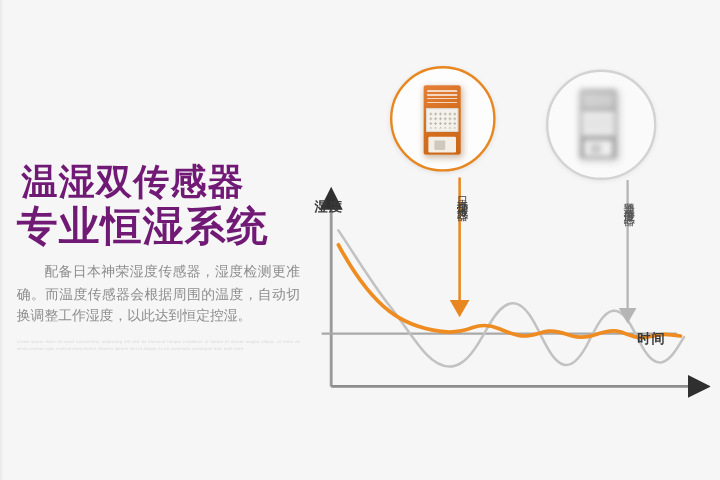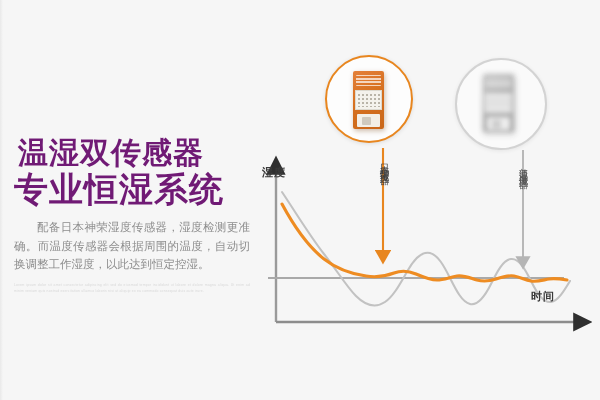--- a/index.html
+++ b/index.html
@@ -38,21 +38,21 @@
 
   
   .chart{position:absolute;left:252px;top:40px;width:340px;height:300px;}
   .chart svg{display:block;width:340px;height:300px;}
 
   .axis-label{
     position:absolute;font-size:11px;color:#3a3a3a;font-weight:bold;
     letter-spacing:1px;white-space:nowrap;
   }
   .y-label{left:262px;top:147px;margin-top:18px;}
-  .x-label{left:531px;top:289px;}
+  .x-label{left:531px;top:275px;}
 
   
   .callout{position:absolute;border-radius:50%;overflow:hidden;}
   .callout-shinei{
     left:325px;top:55px;width:84px;height:84px;
     border:2px solid #e8861f;
     background:#fdfdfd;
     box-shadow:0 1px 4px rgba(0,0,0,.10);
   }
   .callout-normal{

